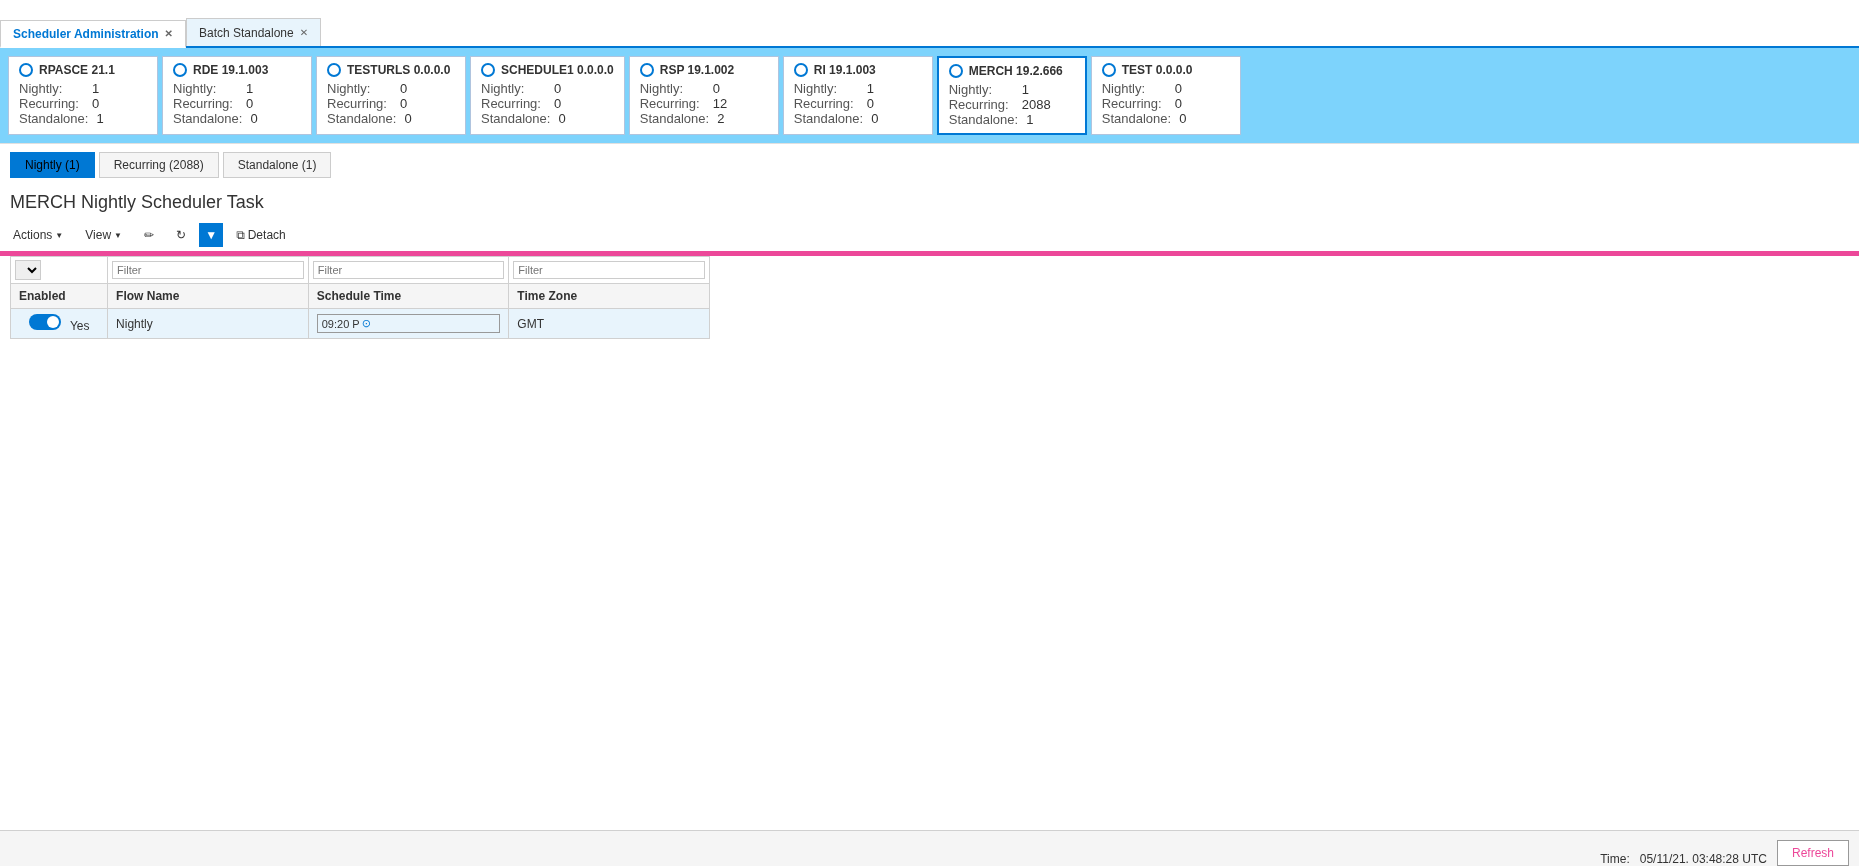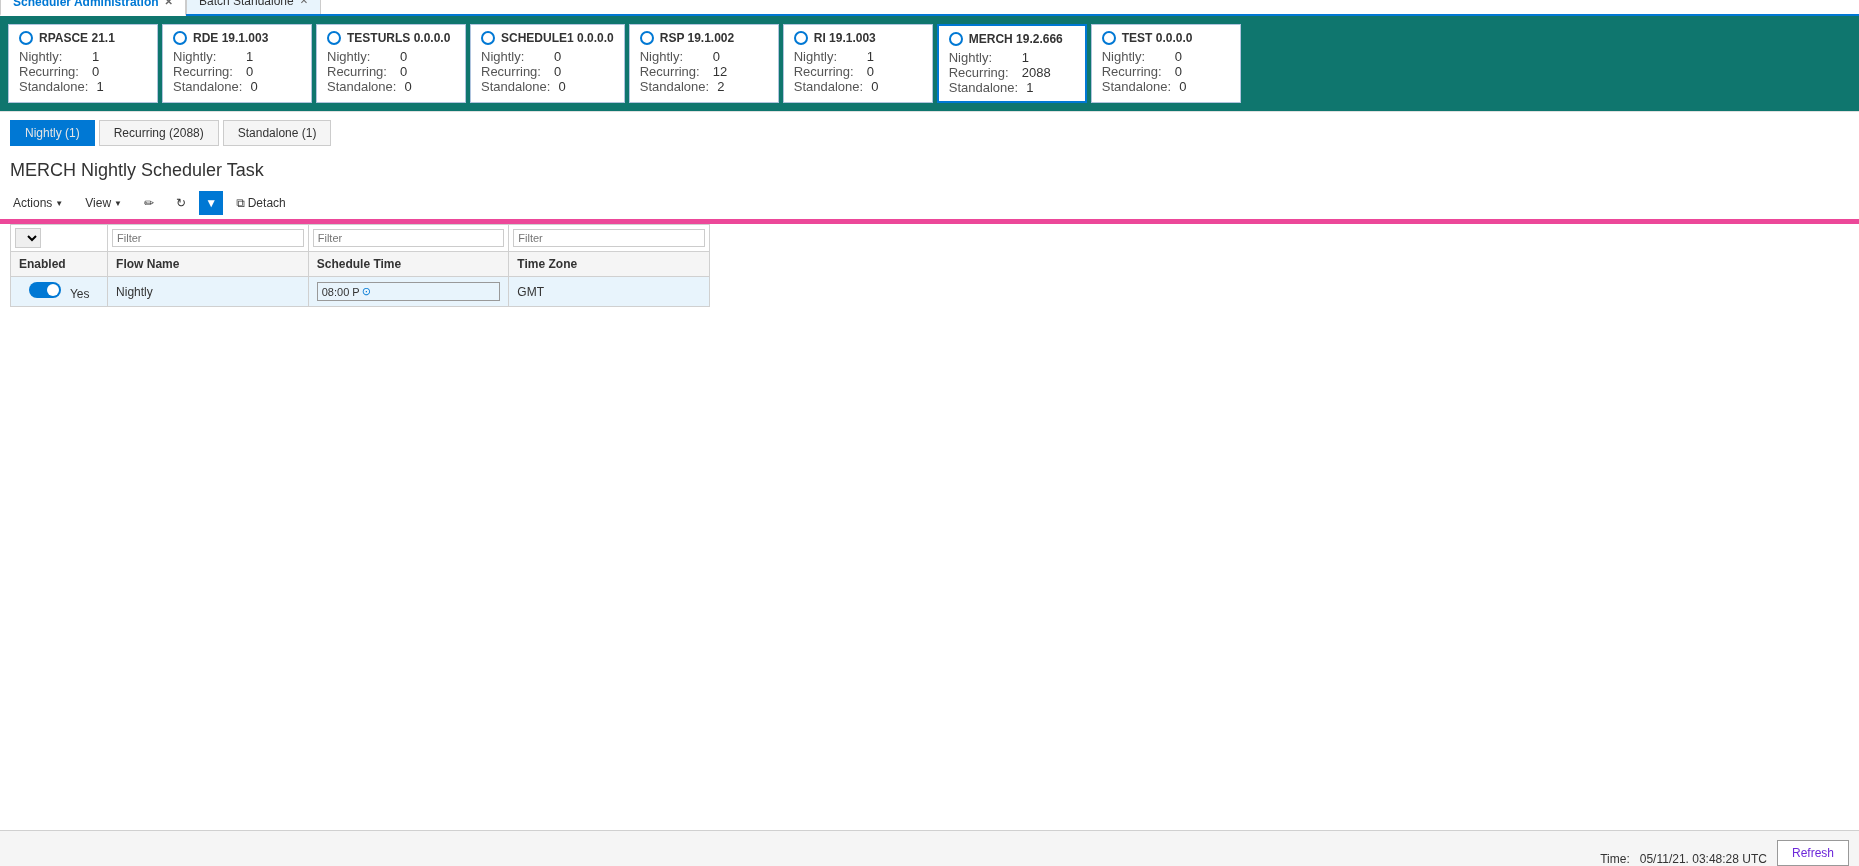--- a/index.html
+++ b/index.html
@@ -1,42 +1,42 @@
 <!DOCTYPE html>
 <html><head>
   <meta charset="utf-8">
   <style>
     * { box-sizing: border-box; margin: 0; padding: 0; }
     body { font-family: Arial, sans-serif; font-size: 12px; background: #f0f0f0; color: #333; display: flex; flex-direction: column; height: 866px; overflow: hidden; }
 
     
-    .tab-bar { display: flex; background: #fff; border-bottom: 2px solid #0078d4; padding: 0; height: 16px; align-items: flex-end; }
+    .tab-bar { display: flex; background: #fff; border-bottom: 2px solid #0078d4; padding: 0; height: 48px; align-items: flex-end; }
     .tab { display: flex; align-items: center; padding: 6px 12px; cursor: pointer; font-size: 12px; border: 1px solid #ccc; border-bottom: none; background: #e8f4fc; color: #333; height: 28px; gap: 6px; }
     .tab.active { background: #fff; border-bottom: 2px solid #fff; margin-bottom: -2px; color: #0078d4; font-weight: bold; }
     .tab .close-icon { font-size: 10px; color: #666; cursor: pointer; }
 
     
     .main-content { flex: 1; background: #fff; overflow: auto; padding: 0; display: flex; flex-direction: column; }
 
     
-    .cards-area { display: flex; flex-wrap: nowrap; padding: 8px; gap: 4px; background: #0f766e; border-bottom: 1px solid #e0e0e0; }
+    .cards-area { display: flex; flex-wrap: nowrap; padding: 8px; gap: 4px; background: #7dd3fc; border-bottom: 1px solid #e0e0e0; }
 
     .scheduler-card { border: 1px solid #b0c4de; padding: 6px 10px; min-width: 150px; background: #fff; cursor: pointer; }
     .scheduler-card.active { border: 2px solid #0078d4; background: #fff; }
     .scheduler-card .card-title { display: flex; align-items: center; gap: 6px; font-weight: bold; font-size: 12px; margin-bottom: 4px; }
     .scheduler-card .card-title .circle-icon { width: 14px; height: 14px; border-radius: 50%; border: 2px solid #0078d4; background: #fff; display: inline-block; flex-shrink: 0; }
     .scheduler-card .card-rows { font-size: 13px; }
     .scheduler-card .card-row { display: flex; gap: 8px; }
     .scheduler-card .card-row .label { color: #555; min-width: 65px; }
     .scheduler-card .card-row .value { color: #333; }
 
     
     .sub-tabs { display: flex; padding: 8px 10px; gap: 4px; background: #fff; }
     .sub-tab { padding: 5px 14px; border: 1px solid #ccc; background: #f5f5f5; cursor: pointer; font-size: 12px; color: #333; }
-    .sub-tab.active { background: #0078d4; color: #e5e5e5; border-color: #0078d4; }
+    .sub-tab.active { background: #0078d4; color: #000000; border-color: #0078d4; }
 
     
     .section-title { padding: 6px 10px; font-size: 18px; font-weight: normal; color: #333; background: #fff; }
 
     
     .toolbar { display: flex; align-items: center; padding: 4px 4px; gap: 4px; background: #fff; border-bottom: 5px solid #ec4899; }
     .toolbar-btn { display: flex; align-items: center; gap: 3px; padding: 4px 8px; border: 1px solid transparent; background: transparent; cursor: pointer; font-size: 12px; color: #333; }
     .toolbar-btn .chevron { font-size: 8px; }
     .filter-icon-btn { width: 24px; height: 24px; background: #0078d4; color: #fff; display: flex; align-items: center; justify-content: center; cursor: pointer; border: none; font-size: 12px; }
 
@@ -49,21 +49,21 @@
     .filter-row td input { width: 100%; border: 1px solid #ccc; padding: 2px 4px; font-size: 11px; }
     .filter-row td select { border: 1px solid #ccc; padding: 2px; font-size: 11px; }
     td.enabled-col { text-align: center; }
     .toggle-switch { display: inline-flex; align-items: center; cursor: pointer; }
     .toggle-track { width: 32px; height: 16px; background: #0078d4; border-radius: 8px; position: relative; }
     .toggle-thumb { width: 12px; height: 12px; background: #fff; border-radius: 50%; position: absolute; top: 2px; right: 2px; }
     .time-input-cell { display: flex; align-items: center; gap: 2px; border: 1px solid #999; padding: 2px 4px; font-size: 11px; }
 
     
     .status-bar { height: 36px; background: #f5f5f5; border-top: 1px solid #d0d0d0; display: flex; align-items: flex-end; justify-content: flex-end; padding: 0 10px; gap: 10px; font-size: 12px; color: #333; }
-    .refresh-btn { padding: 5px 14px; border: 1px solid #999; background: #fff; cursor: pointer; font-size: 12px; color: #6d28d9; margin-top: 16px; }
+    .refresh-btn { padding: 5px 14px; border: 1px solid #999; background: #fff; cursor: pointer; font-size: 12px; color: #ec4899; margin-top: 16px; }
 
     .data-row td { background: #e8f4fc; }
   </style>
 </head>
 <body>
 
 <div class="tab-bar">
   <div class="tab active">
     <span>Scheduler Administration</span>
     <span class="close-icon">✕</span>
@@ -301,21 +301,21 @@
       <span class="toggle-switch">
         <span class="toggle-track">
           <span class="toggle-thumb"></span>
         </span>
       </span>
       <span style="margin-left:6px;">Yes</span>
     </td>
     <td>Nightly</td>
     <td>
       <div class="time-input-cell">
-        <span>08:00 P</span>
+        <span>09:20 P</span>
         <span style="color:#0078d4;cursor:pointer;">⊙</span>
       </div>
     </td>
     <td>GMT</td>
   </tr>
         </tbody>
     </table>
   </div>
 
 </div>

